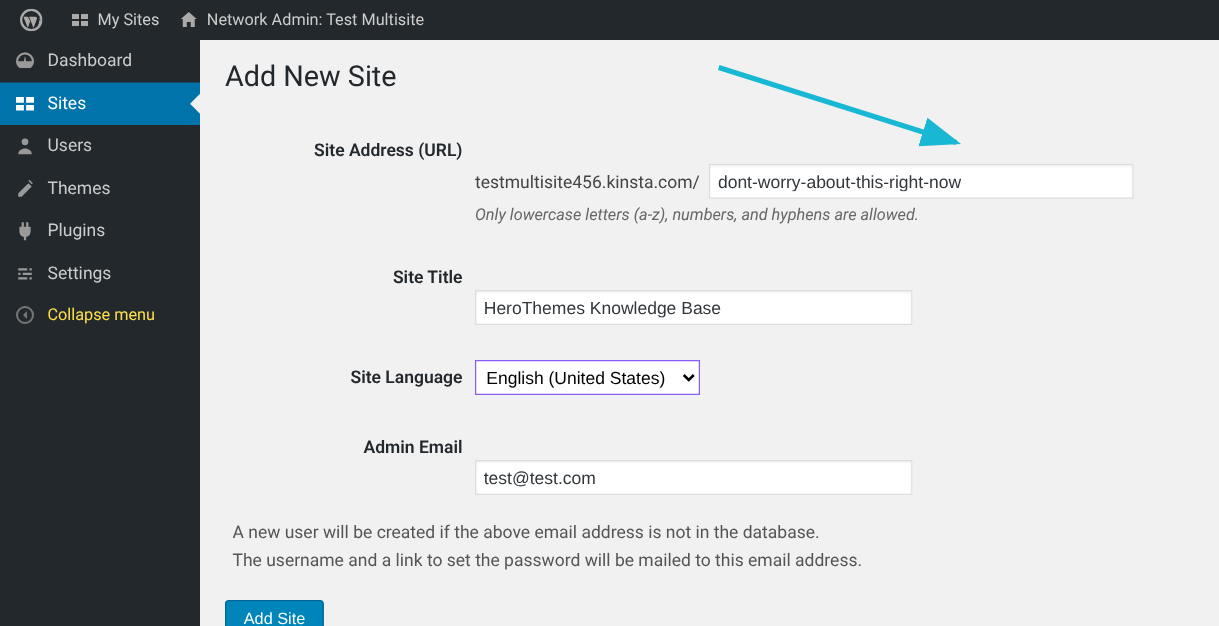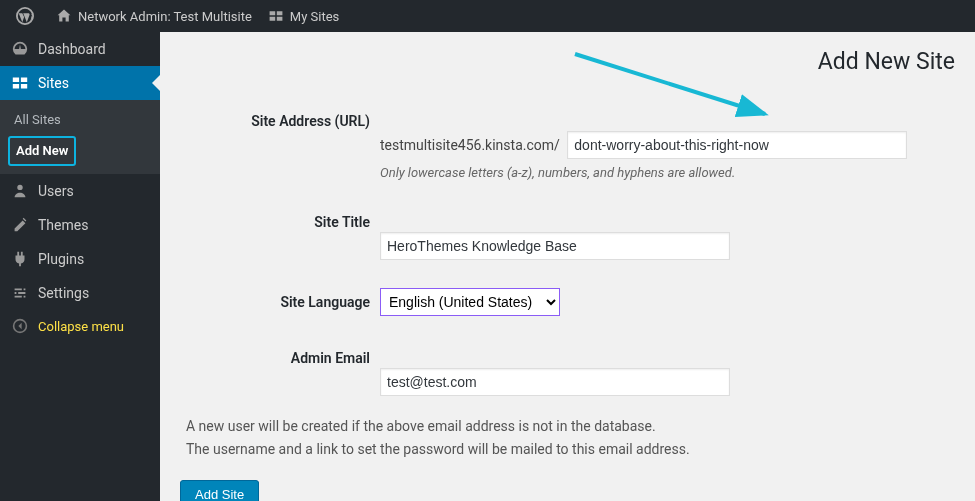--- a/index.html
+++ b/index.html
@@ -112,21 +112,20 @@
     bottom: 0;
     background: #f1f1f1;
     padding: 10px 20px 20px 20px;
     overflow: auto;
   }
   h1.page-title {
     font-size: 23px;
     font-weight: 400;
     color: #23282d;
     margin: 6px 0 18px 0;
-    text-align: right;
   }
 
   .form-table { width: 100%; border-collapse: collapse; }
   .form-table th {
     text-align: right;
     vertical-align: top;
     padding: 20px 10px 20px 0;
     width: 200px;
     font-weight: 600;
     color: #23282d;
@@ -198,56 +197,52 @@
     <span class="ic">
       <svg width="18" height="18" viewBox="0 0 20 20" fill="#aaa">
           <circle cx="10" cy="10" r="9" fill="none" stroke="#aaa" stroke-width="2"></circle>
           <path d="M3 7l4 10 2-6-2-4zm5 0l4 10 3-8c.5-1.3-.5-2-1.5-2H8zm9 1c.6 1 .9 2 .9 3 0 2-.8 3.8-2 5l2-8z"></path>
         </svg>
     </span>
   </div>
   <div class="ab-item">
     <span class="ic">
       <svg width="16" height="16" viewBox="0 0 20 20" fill="#aaa">
-          <path d="M10 2l8 7h-2v8h-4v-5H8v5H4v-8H2z"></path>
-        </svg>
-    </span>
-    <span>Network Admin: Test Multisite</span>
+          <path d="M2 4h7v5H2zM11 4h7v5h-7zM2 11h7v5H2zM11 11h7v5h-7z"></path>
+        </svg>
+    </span>
+    <span>My Sites</span>
   </div>
   <div class="ab-item">
     <span class="ic">
       <svg width="16" height="16" viewBox="0 0 20 20" fill="#aaa">
-          <path d="M2 4h7v5H2zM11 4h7v5h-7zM2 11h7v5H2zM11 11h7v5h-7z"></path>
-        </svg>
-    </span>
-    <span>My Sites</span>
+          <path d="M10 2l8 7h-2v8h-4v-5H8v5H4v-8H2z"></path>
+        </svg>
+    </span>
+    <span>Network Admin: Test Multisite</span>
   </div>
 </div>
 
 <div class="adminmenu">
   <div class="menu-item">
     <span class="mi-icon">
       <svg width="18" height="18" viewBox="0 0 20 20" fill="#999">
           <path d="M10 2a8 8 0 00-8 8 8 8 0 003 6h10a8 8 0 003-6 8 8 0 00-8-8zm0 2a6 6 0 016 6H4a6 6 0 016-6zm0 1l-1 5h2z"></path>
         </svg>
     </span>
     <span>Dashboard</span>
   </div>
 
   <div class="menu-item current">
     <span class="mi-icon">
       <svg width="18" height="18" viewBox="0 0 20 20" fill="#fff">
           <path d="M2 4h7v5H2zM11 4h7v5h-7zM2 11h7v5H2zM11 11h7v5h-7z"></path>
         </svg>
     </span>
     <span>Sites</span>
-  </div>
-  <div class="submenu">
-    <div class="sub-item">All Sites</div>
-    <div class="sub-item current boxed">Add New</div>
   </div>
 
   <div class="menu-item">
     <span class="mi-icon">
       <svg width="18" height="18" viewBox="0 0 20 20" fill="#999">
           <circle cx="10" cy="6" r="3"></circle>
           <path d="M4 17c0-3 3-5 6-5s6 2 6 5z"></path>
         </svg>
     </span>
     <span>Users</span>

